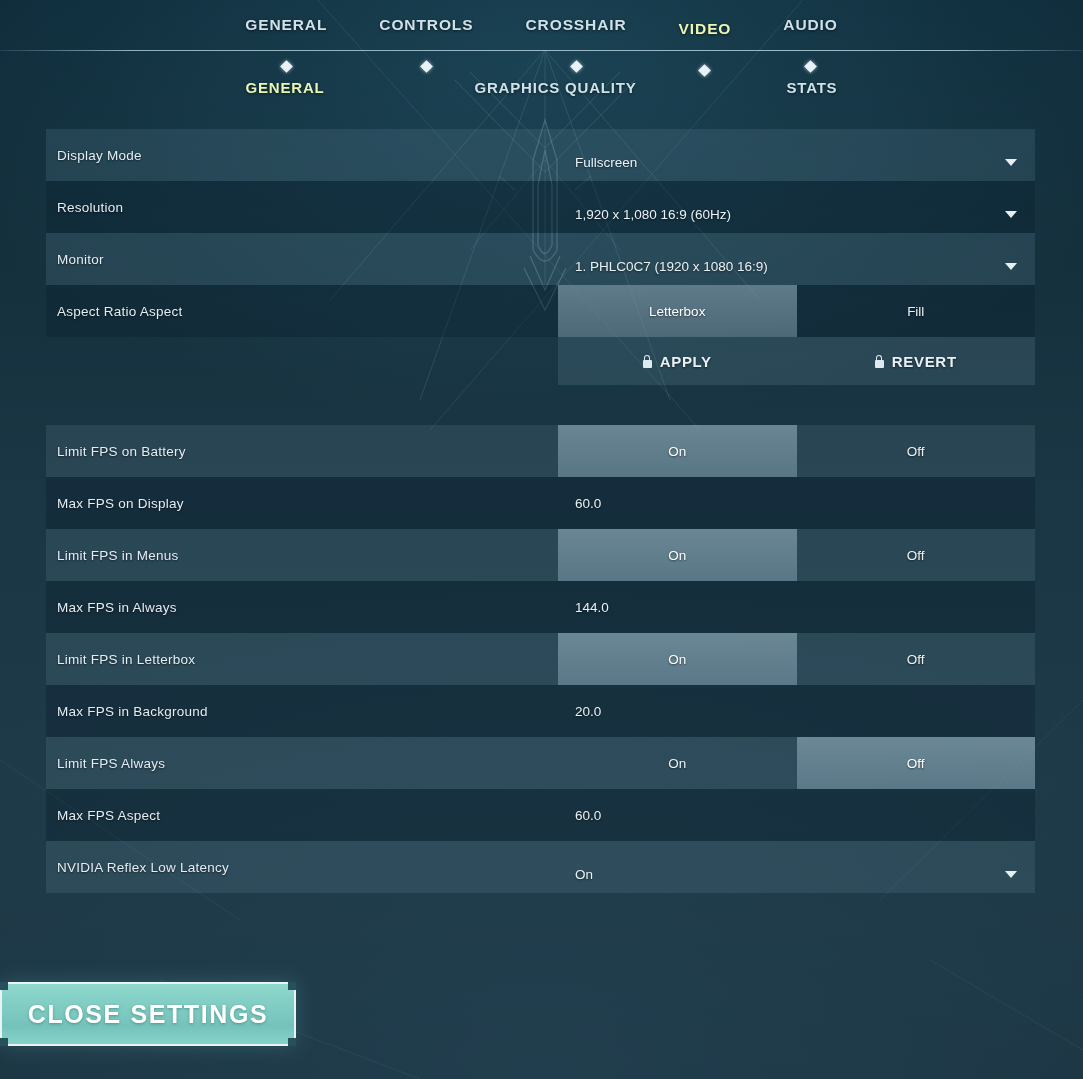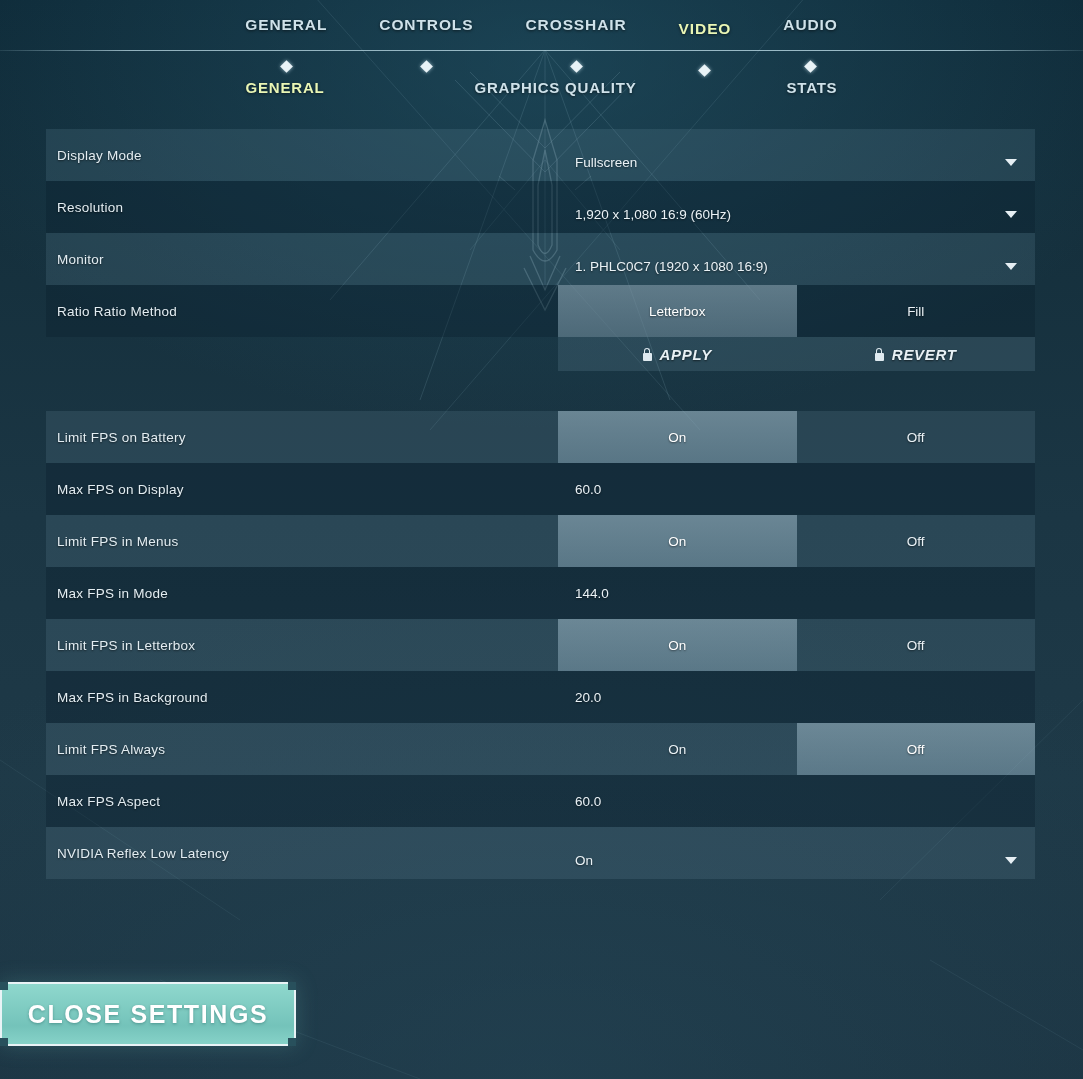--- a/index.html
+++ b/index.html
@@ -186,24 +186,23 @@
   }
   .toggle.selected {
     background: linear-gradient(180deg, rgba(165,192,206,0.52) 0%, rgba(140,170,186,0.48) 100%);
     color: #ffffff;
   }
 
   
   .action-row {
     position: relative;
     display: flex;
-    height: 34px;
+    height: 48px;
     margin-left: 512px;
     background: rgba(136,172,190,0.17);
-    font-style: italic;
   }
   .action-btn {
     flex: 1 1 50%;
     display: flex;
     align-items: center;
     justify-content: center;
     gap: 8px;
     font-size: 15px;
     font-weight: 700;
     letter-spacing: 0.7px;
@@ -378,21 +377,21 @@
       <div class="row-label">Monitor</div>
       <div class="row-control">
         <div class="dropdown">
           <span>1. PHLC0C7 (1920 x  1080 16:9)</span>
           <span class="caret"></span>
         </div>
       </div>
     </div>
 
     <div class="row even">
-      <div class="row-label">Ratio Ratio Method</div>
+      <div class="row-label">Aspect Ratio Aspect</div>
       <div class="row-control">
         <div class="toggle selected">Letterbox</div>
         <div class="toggle">Fill</div>
       </div>
     </div>
 
     <div class="action-row">
       <div class="action-btn">
         <span class="lock-ico"></span>
         <span>APPLY</span>
@@ -422,21 +421,21 @@
 
     <div class="row odd">
       <div class="row-label">Limit FPS in Menus</div>
       <div class="row-control">
         <div class="toggle selected">On</div>
         <div class="toggle">Off</div>
       </div>
     </div>
 
     <div class="row even">
-      <div class="row-label">Max FPS in Mode</div>
+      <div class="row-label">Max FPS in Always</div>
       <div class="row-control">
         <div class="value-text">144.0</div>
       </div>
     </div>
 
     <div class="row odd">
       <div class="row-label">Limit FPS in Letterbox</div>
       <div class="row-control">
         <div class="toggle selected">On</div>
         <div class="toggle">Off</div>

